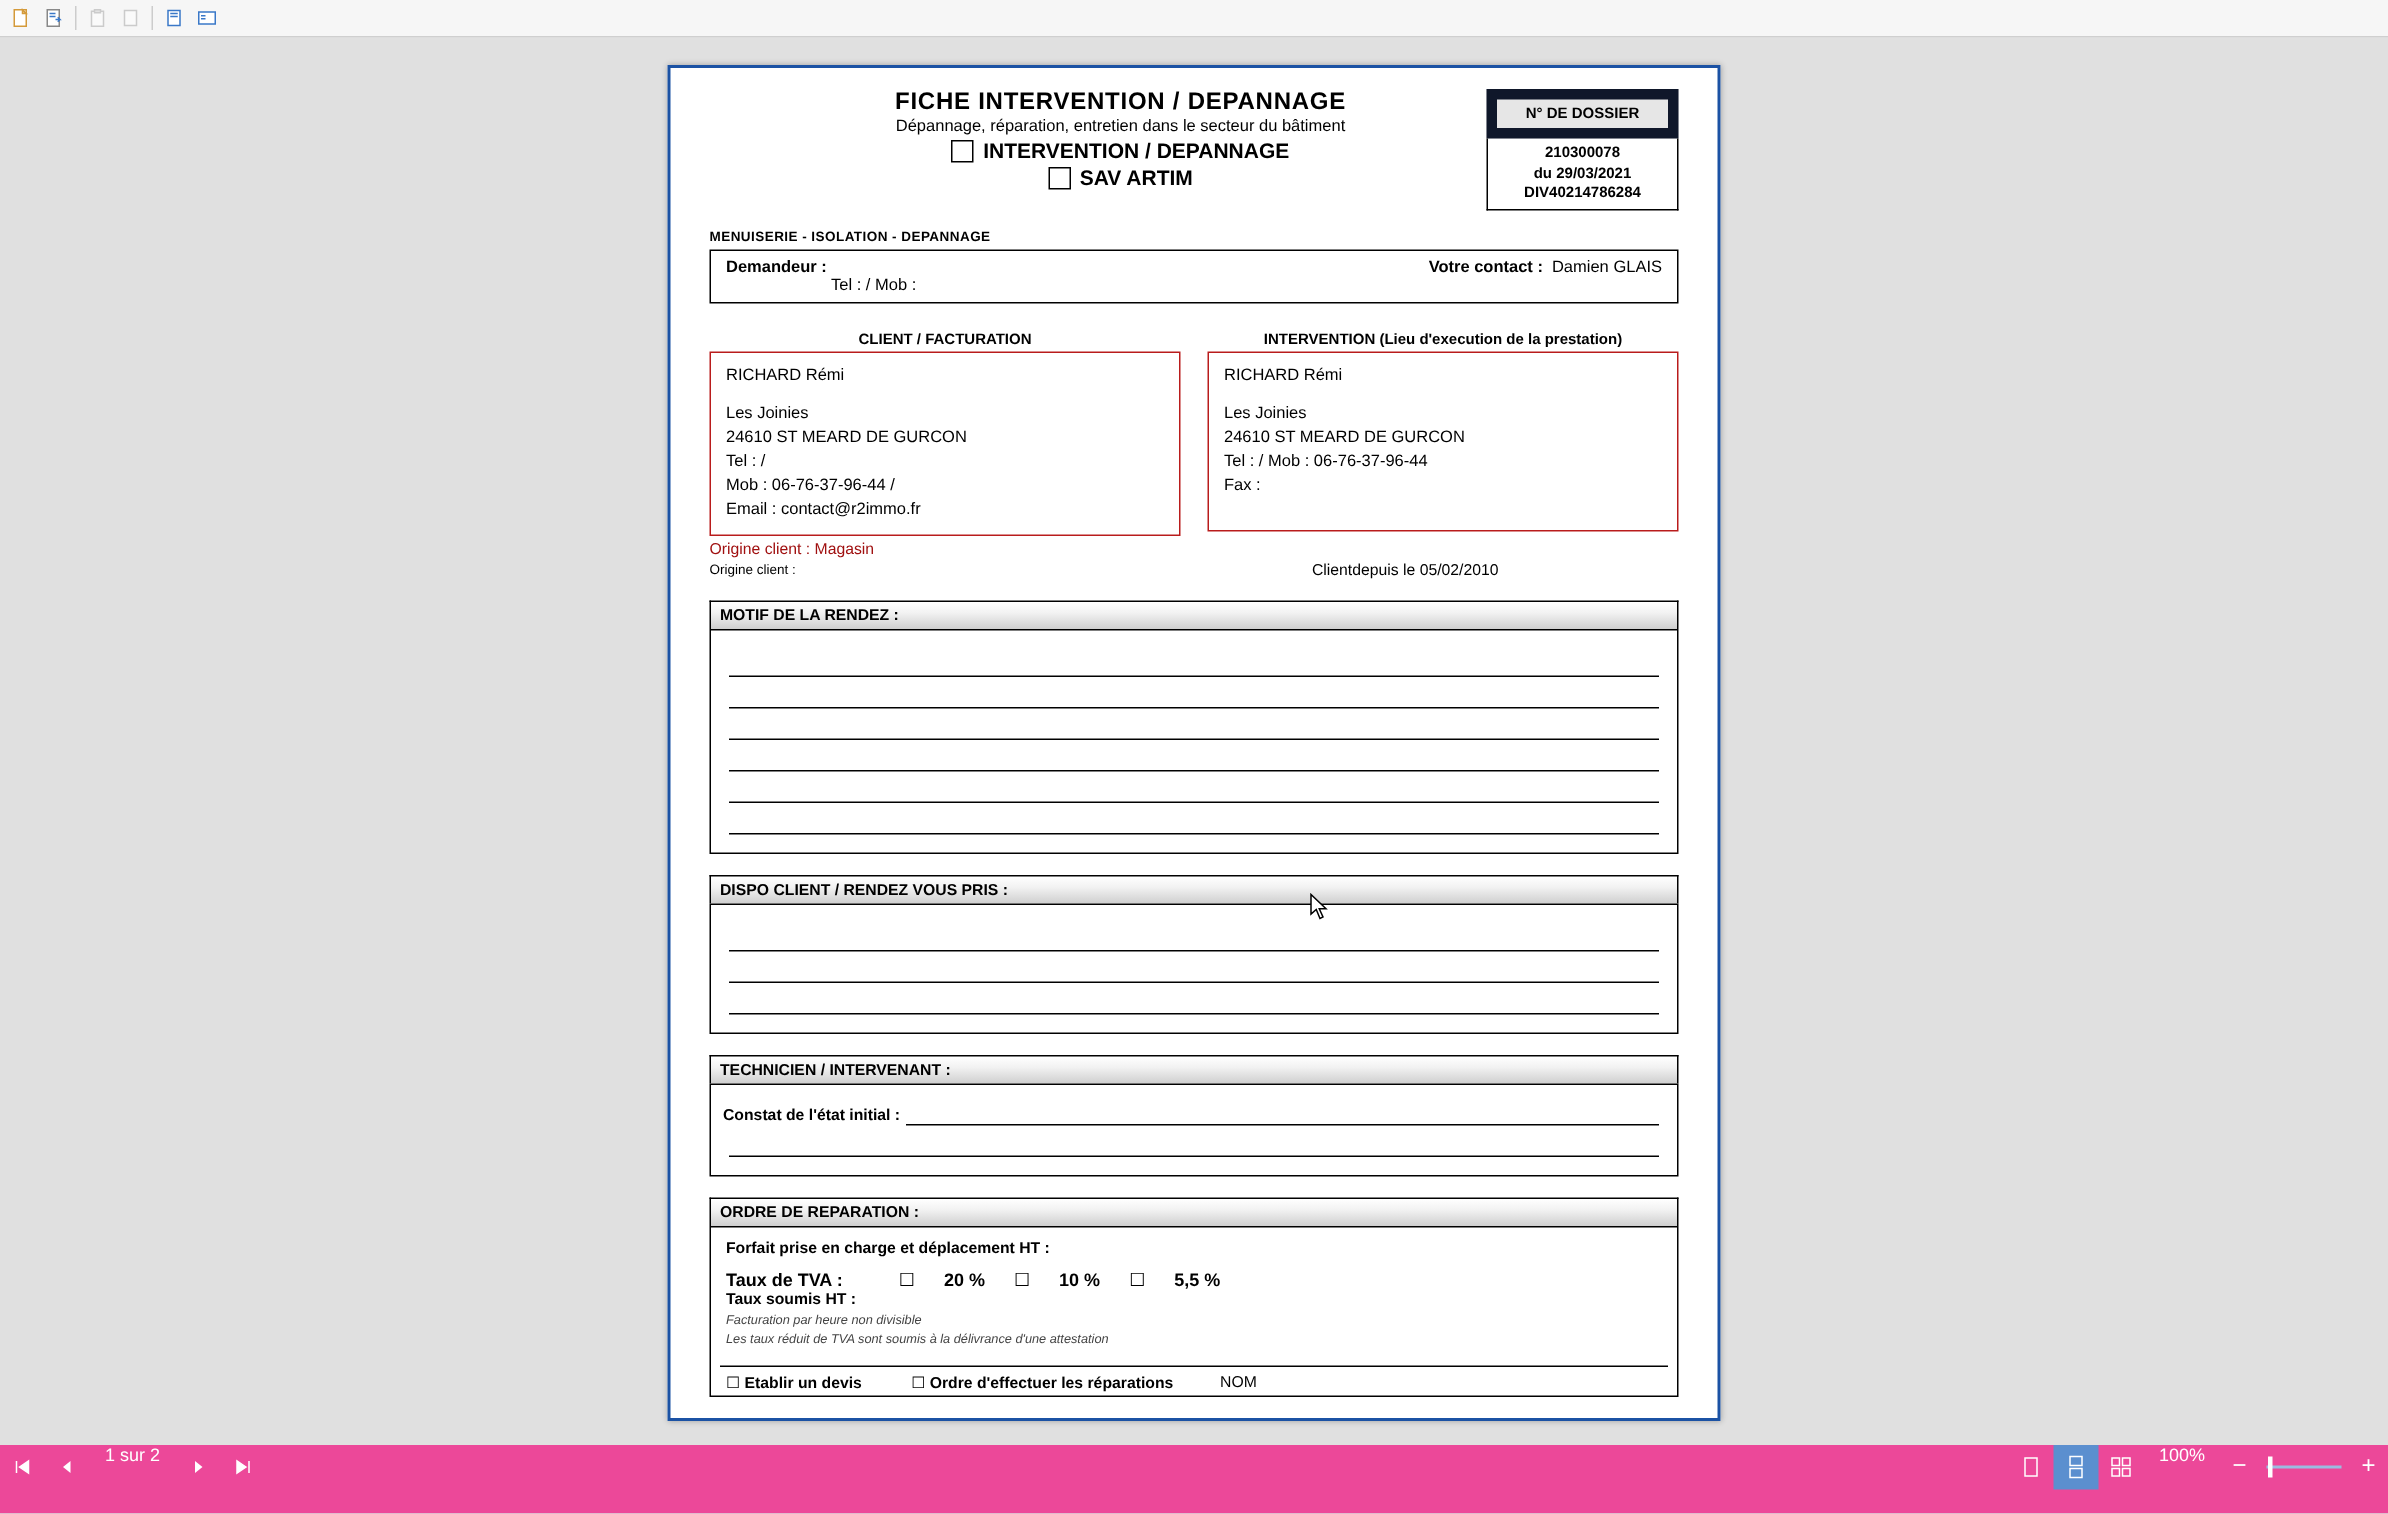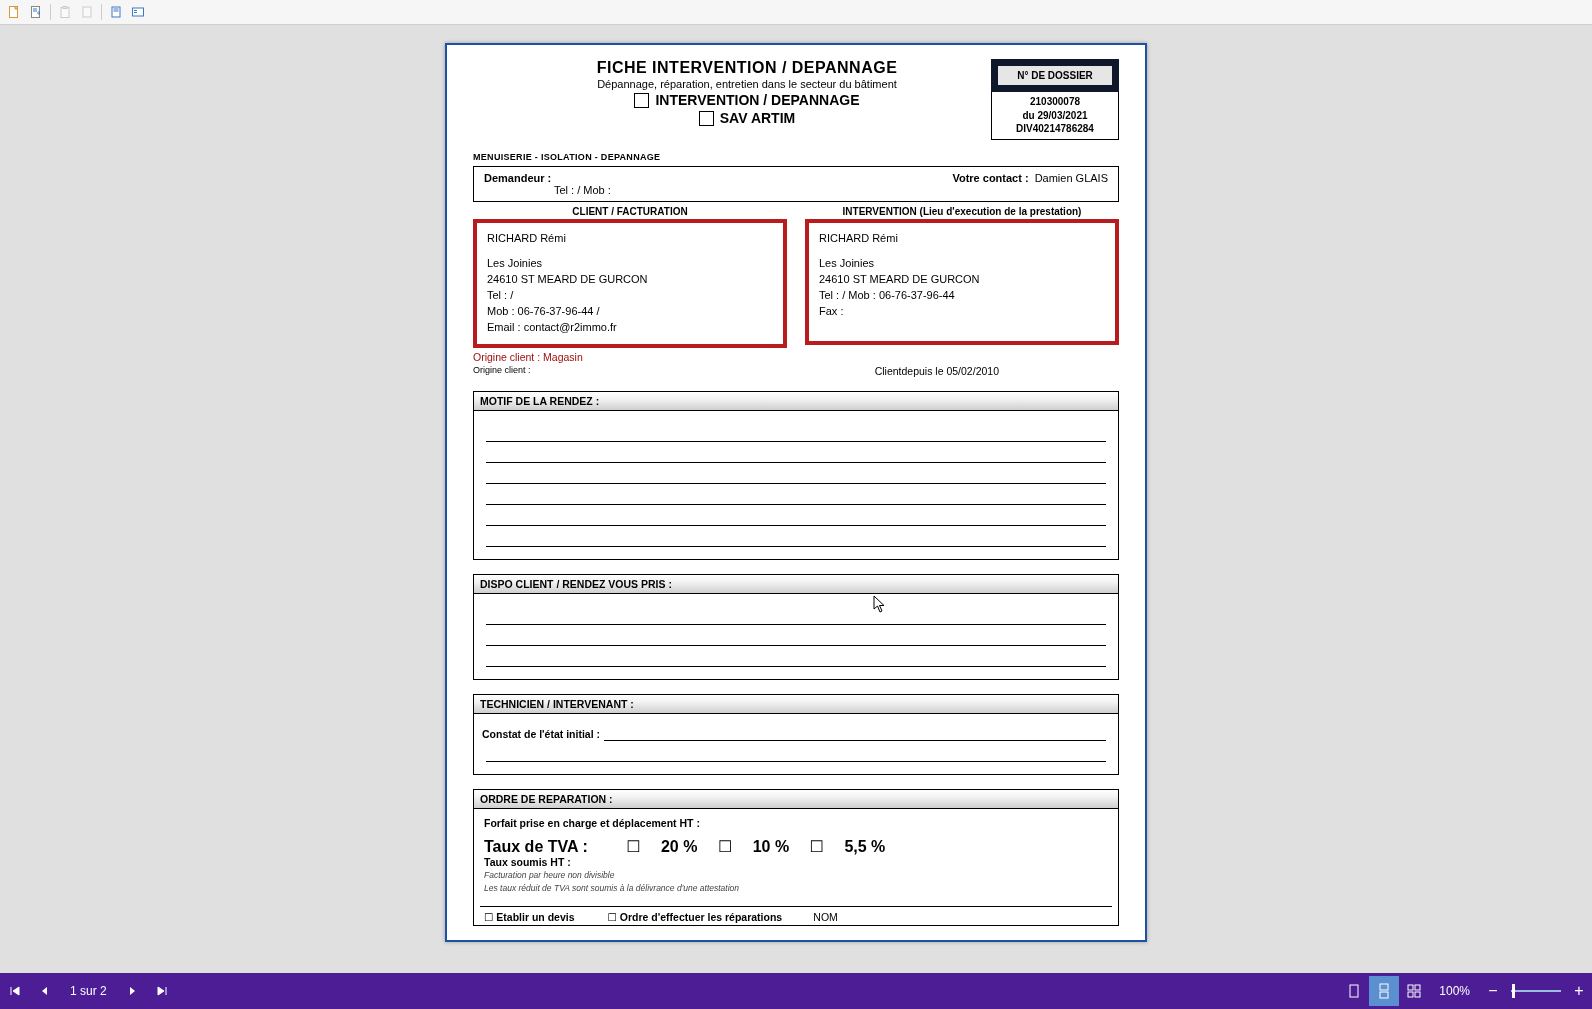--- a/index.html
+++ b/index.html
@@ -27,57 +27,57 @@
   .dossier-bot { border: 1px solid #000; border-top: none; text-align: center; padding: 3px 0; line-height: 1.35; font-weight: bold; }
 
   .small-caps { font-size: 9px; font-weight: bold; letter-spacing: 0.3px; margin-top: 12px; }
 
   .info-box { border: 1px solid #000; margin-top: 4px; padding: 5px 10px; }
   .label { font-weight: bold; }
   .contact-row { display: flex; }
   .contact-row .left { flex: 1; }
   .contact-row .right { display: flex; gap: 6px; }
 
-  .two-col { display: flex; gap: 18px; margin-top: 2px; }
+  .two-col { display: flex; gap: 18px; margin-top: 17px; }
   .two-col .col { flex: 1; }
   .col-title { font-weight: bold; font-size: 10px; text-align: center; padding: 2px 0; }
-  .col-box { border: 4px solid #b91c1c; padding: 8px 10px; min-height: 102px; line-height: 1.45; font-size: 11px; }
+  .col-box { border: 1px solid #b91c1c; padding: 8px 10px; min-height: 102px; line-height: 1.45; font-size: 11px; }
 
   .origin-line { margin-top: 3px; font-size: 10.5px; }
   .origin-line .red { color: #A01010; }
   .tiny { font-size: 9px; margin-top: 2px; display: flex; }
   .tiny .r { margin-left: auto; }
 
   .section-header {
     border: 1px solid #000;
     border-bottom: none;
     background: linear-gradient(to bottom, #FFFFFF 0%, #F2F2F2 40%, #CFCFCF 100%);
     font-weight: bold; font-size: 10.5px; padding: 3px 6px; margin-top: 14px;
   }
   .section-box { border: 1px solid #000; padding: 10px 8px 12px 8px; }
   .wline { border-bottom: 1px solid #000; height: 20px; margin: 0 4px; }
   .wline.short { height: 16px; }
 
   .order-row1 { display: flex; padding: 2px 4px; flex-direction: column; }
   .order-row1 .l { flex: 1.05; }
   .order-row1 .r { flex: 1; }
   .order-row1 .tiny-it { font-size: 8.5px; font-style: italic; color: #444; padding-top: 2px; line-height: 1.3; }
-  .tva-opts { font-size: 16px; }
+  .tva-opts { font-size: 12px; }
   .tva-opts span { display: inline-block; margin-right: 16px; }
   .tva-opts span.first { margin-right: 34px; }
   .tva-opts .sq { font-family: 'Segoe UI Symbol', sans-serif; }
   .order-row2 { display:flex; padding: 4px 4px 0 4px; font-weight:bold; font-size:10.5px;justify-content:flex-end; }
   .order-row2 .l { flex:1.05; }
   .order-row2 .r { flex:1; }
 
   
   .cursor { position: absolute; left: 873px; top: 570px; pointer-events: none; }
 
   
-  .bottom-bar { background: #4c1d95; color: #FFF; height: 36px; display: flex; align-items: center; font-size: 12px; }
+  .bottom-bar { background: #ec4899; color: #FFF; height: 46px; display: flex; align-items: flex-start; font-size: 12px; }
   .nav-btn { width: 30px; height: 30px; display: flex; align-items: center; justify-content: center; cursor: pointer; }
   .page-ind { padding: 0 10px; }
   .bb-spacer { flex: 1; }
   .view-btn { width: 30px; height: 30px; display: flex; align-items: center; justify-content: center; cursor: pointer; }
   .view-btn.active { background: #5B8FCF; }
   .zoom-txt { padding: 0 10px; }
   .zoom-btn { width: 26px; height: 30px; display:flex; align-items:center; justify-content:center; cursor:pointer; font-size: 16px; }
   .slider { width: 60px; height: 30px; display:flex; align-items:center; justify-content:center; position: relative; }
   .slider .track { width: 50px; height: 2px; background: #9BBCE0; }
   .slider .thumb { position:absolute; left: 6px; width: 3px; height: 14px; background: #FFF; }

